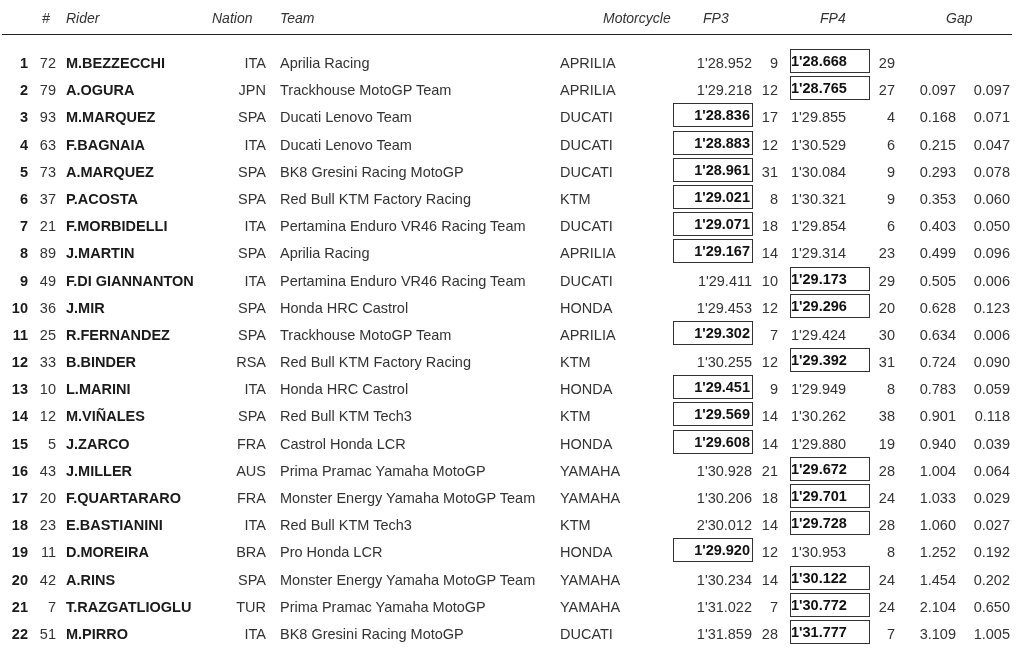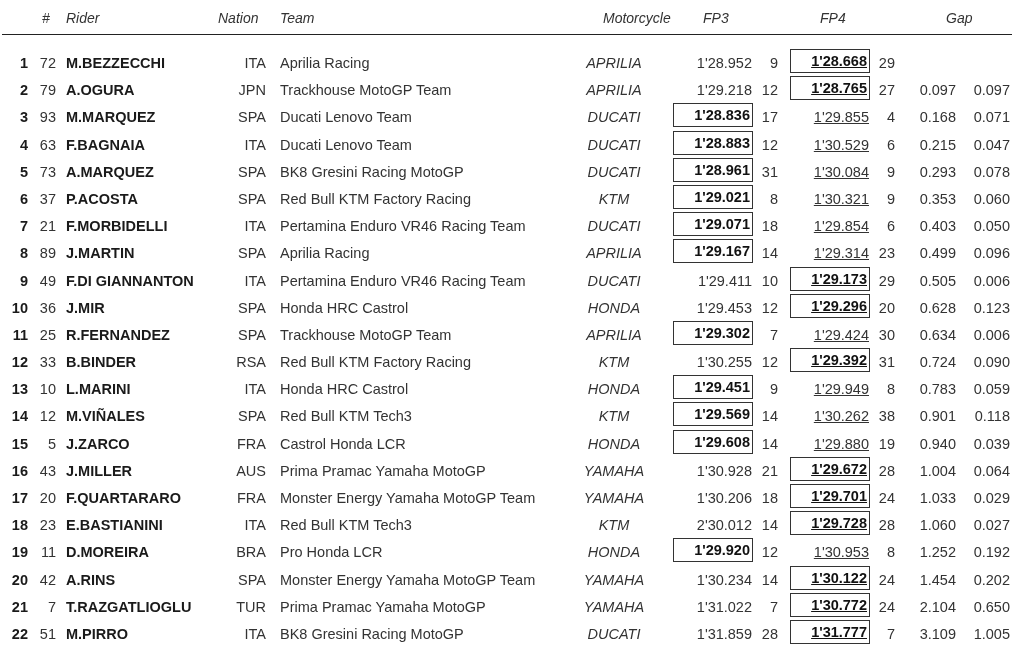--- a/index.html
+++ b/index.html
@@ -12,37 +12,37 @@
   .hdr span { position: absolute; top: 0; white-space: nowrap; }
   .rule { position: absolute; left: 2px; top: 34px; width: 1010px; height: 1px; background: #222; }
   .rows { position: absolute; left: 0; top: 49px; width: 1024px; }
   .row { position: relative; height: 27.2px; font-size: 14.5px; }
   .row span { position: absolute; top: 5px; white-space: nowrap; line-height: 18px; }
   .pos { left: 0; width: 28px; text-align: right; font-weight: bold; color: #1a1a1a; }
   .num { left: 30px; width: 26px; text-align: right; color: #333; }
   .rider { left: 66px; font-weight: bold; color: #1a1a1a; }
   .nation { left: 206px; width: 60px; text-align: right; color: #333; }
   .team { left: 280px; color: #333; }
-  .moto { left: 560px; width: 108px; text-align: center; color: #333; font-style: italic; }
+  .moto { left: 560px; width: 108px; text-align: left; color: #333; }
   .fp3 { left: 674px; width: 78px; text-align: right; color: #333; }
   .fp3lap { left: 756px; width: 22px; text-align: right; color: #333; }
-  .fp4 { left: 791px; width: 78px; text-align: right; color: #333; text-decoration: underline; }
+  .fp4 { left: 791px; width: 78px; text-align: left; color: #333; }
   .fp4lap { left: 873px; width: 22px; text-align: right; color: #333; }
   .gap1 { left: 904px; width: 52px; text-align: right; color: #333; }
   .gap2 { left: 960px; width: 50px; text-align: right; color: #333; }
   .best { font-weight: bold; color: #111; }
   .boxed { outline: 1px solid #333; outline-offset: 0; top: 1px !important; height: 22px; line-height: 22px !important; padding-right: 2px; box-sizing: border-box; }
 </style>
 </head>
 <body>
 
 <div class="hdr">
   <span style="left:42px;">#</span>
   <span style="left:66px;">Rider</span>
-  <span style="left:218px;font-style:italic;">Nation</span>
+  <span style="left:212px;font-style:italic;">Nation</span>
   <span style="left:280px;">Team</span>
   <span style="left:567px;margin-left:36px;">Motorcycle</span>
   <span style="left:703px;">FP3</span>
   <span style="left:820px;">FP4</span>
   <span style="left:946px;">Gap</span>
 </div>
 <div class="rule"></div>
 
 <div class="rows" id="rows">
     <div class="row">

